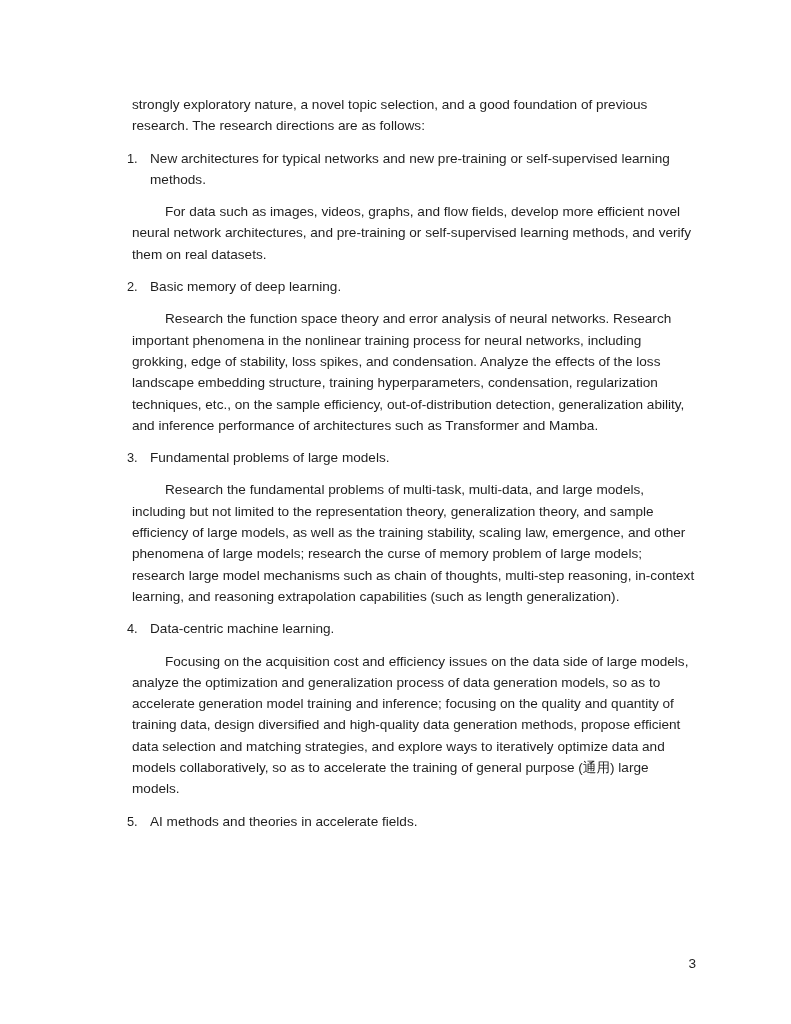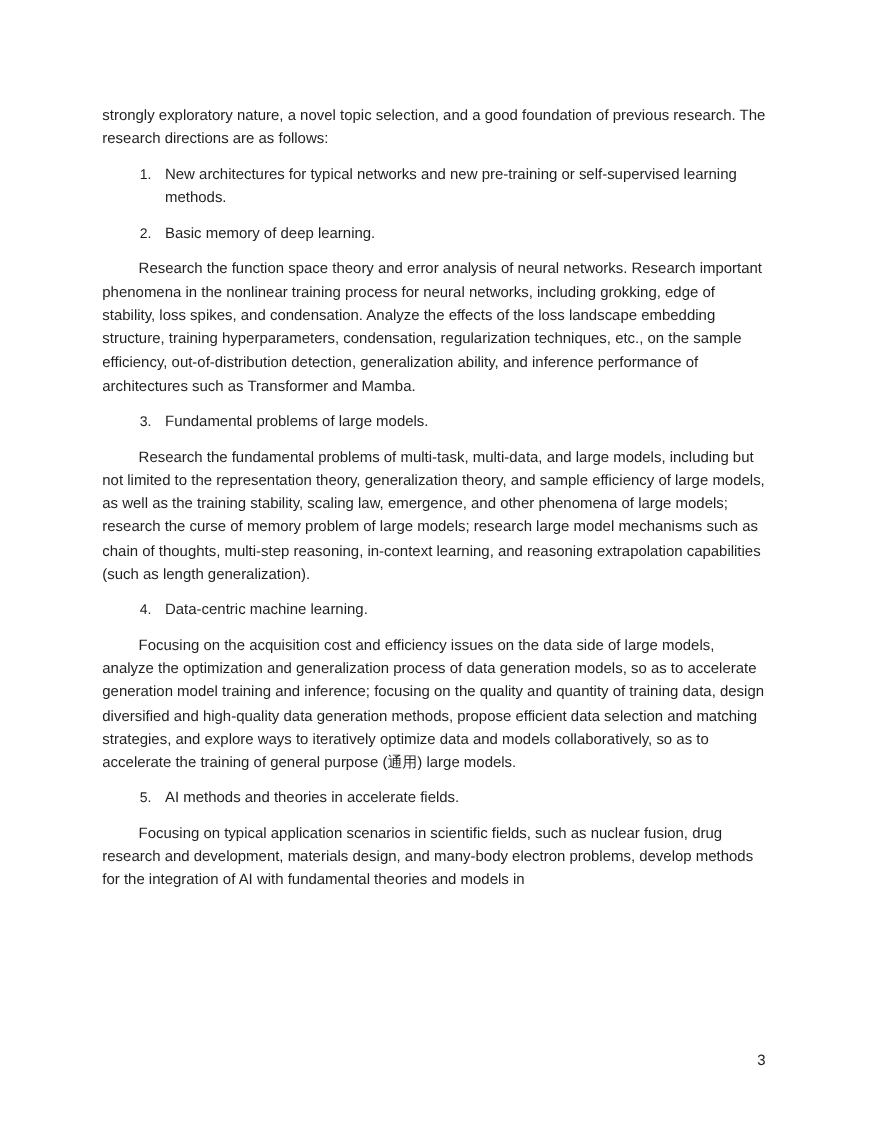--- a/index.html
+++ b/index.html
@@ -16,20 +16,21 @@
     line-height: 21.3px;
     color: #1f1f1f;
     padding: 94px 94px 0 93px;
     overflow: hidden;
   }
 
   .para {
     margin-bottom: 10px;
     text-indent: 33px;
     text-align: left;
+    margin-left: 39px;
   }
 
   .para.no-indent { text-indent: 0; }
 
   .list-item {
     display: flex;
     margin: 11px 0 11px 34px;
   }
 
   .list-item .num {
@@ -54,20 +55,21 @@
 <body>
 
 <div class="page">
 
   <p class="para no-indent">strongly exploratory nature, a novel topic selection, and a good foundation of previous research. The research directions are as follows:</p>
 
   <div class="list-item">
     <span class="num">1.</span>
     <span class="item-title">New architectures for typical networks and new pre-training or self-supervised learning methods.</span>
   </div>
+  <p class="para">For data such as images, videos, graphs, and flow fields, develop more efficient novel neural network architectures, and pre-training or self-supervised learning methods, and verify them on real datasets.</p>
 
   <div class="list-item">
     <span class="num">2.</span>
     <span class="item-title">Basic memory of deep learning.</span>
   </div>
   <p class="para">Research the function space theory and error analysis of neural networks. Research important phenomena in the nonlinear training process for neural networks, including grokking, edge of stability, loss spikes, and condensation. Analyze the effects of the loss landscape embedding structure, training hyperparameters, condensation, regularization techniques, etc., on the sample efficiency, out-of-distribution detection, generalization ability, and inference performance of architectures such as Transformer and Mamba.</p>
 
   <div class="list-item">
     <span class="num">3.</span>
     <span class="item-title">Fundamental problems of large models.</span>
@@ -77,17 +79,16 @@
   <div class="list-item">
     <span class="num">4.</span>
     <span class="item-title">Data-centric machine learning.</span>
   </div>
   <p class="para">Focusing on the acquisition cost and efficiency issues on the data side of large models, analyze the optimization and generalization process of data generation models, so as to accelerate generation model training and inference; focusing on the quality and quantity of training data, design diversified and high-quality data generation methods, propose efficient data selection and matching strategies, and explore ways to iteratively optimize data and models collaboratively, so as to accelerate the training of general purpose (通用) large models.</p>
 
   <div class="list-item">
     <span class="num">5.</span>
     <span class="item-title">AI methods and theories in accelerate fields.</span>
   </div>
-  <p class="para">Focusing on typical application scenarios in scientific fields, such as nuclear fusion, drug research and development, materials design, and many-body electron problems, develop methods for the integration of AI with fundamental theories and models in</p>
 
   <div class="page-number">3</div>
 
 </div>
 
 </body></html>

